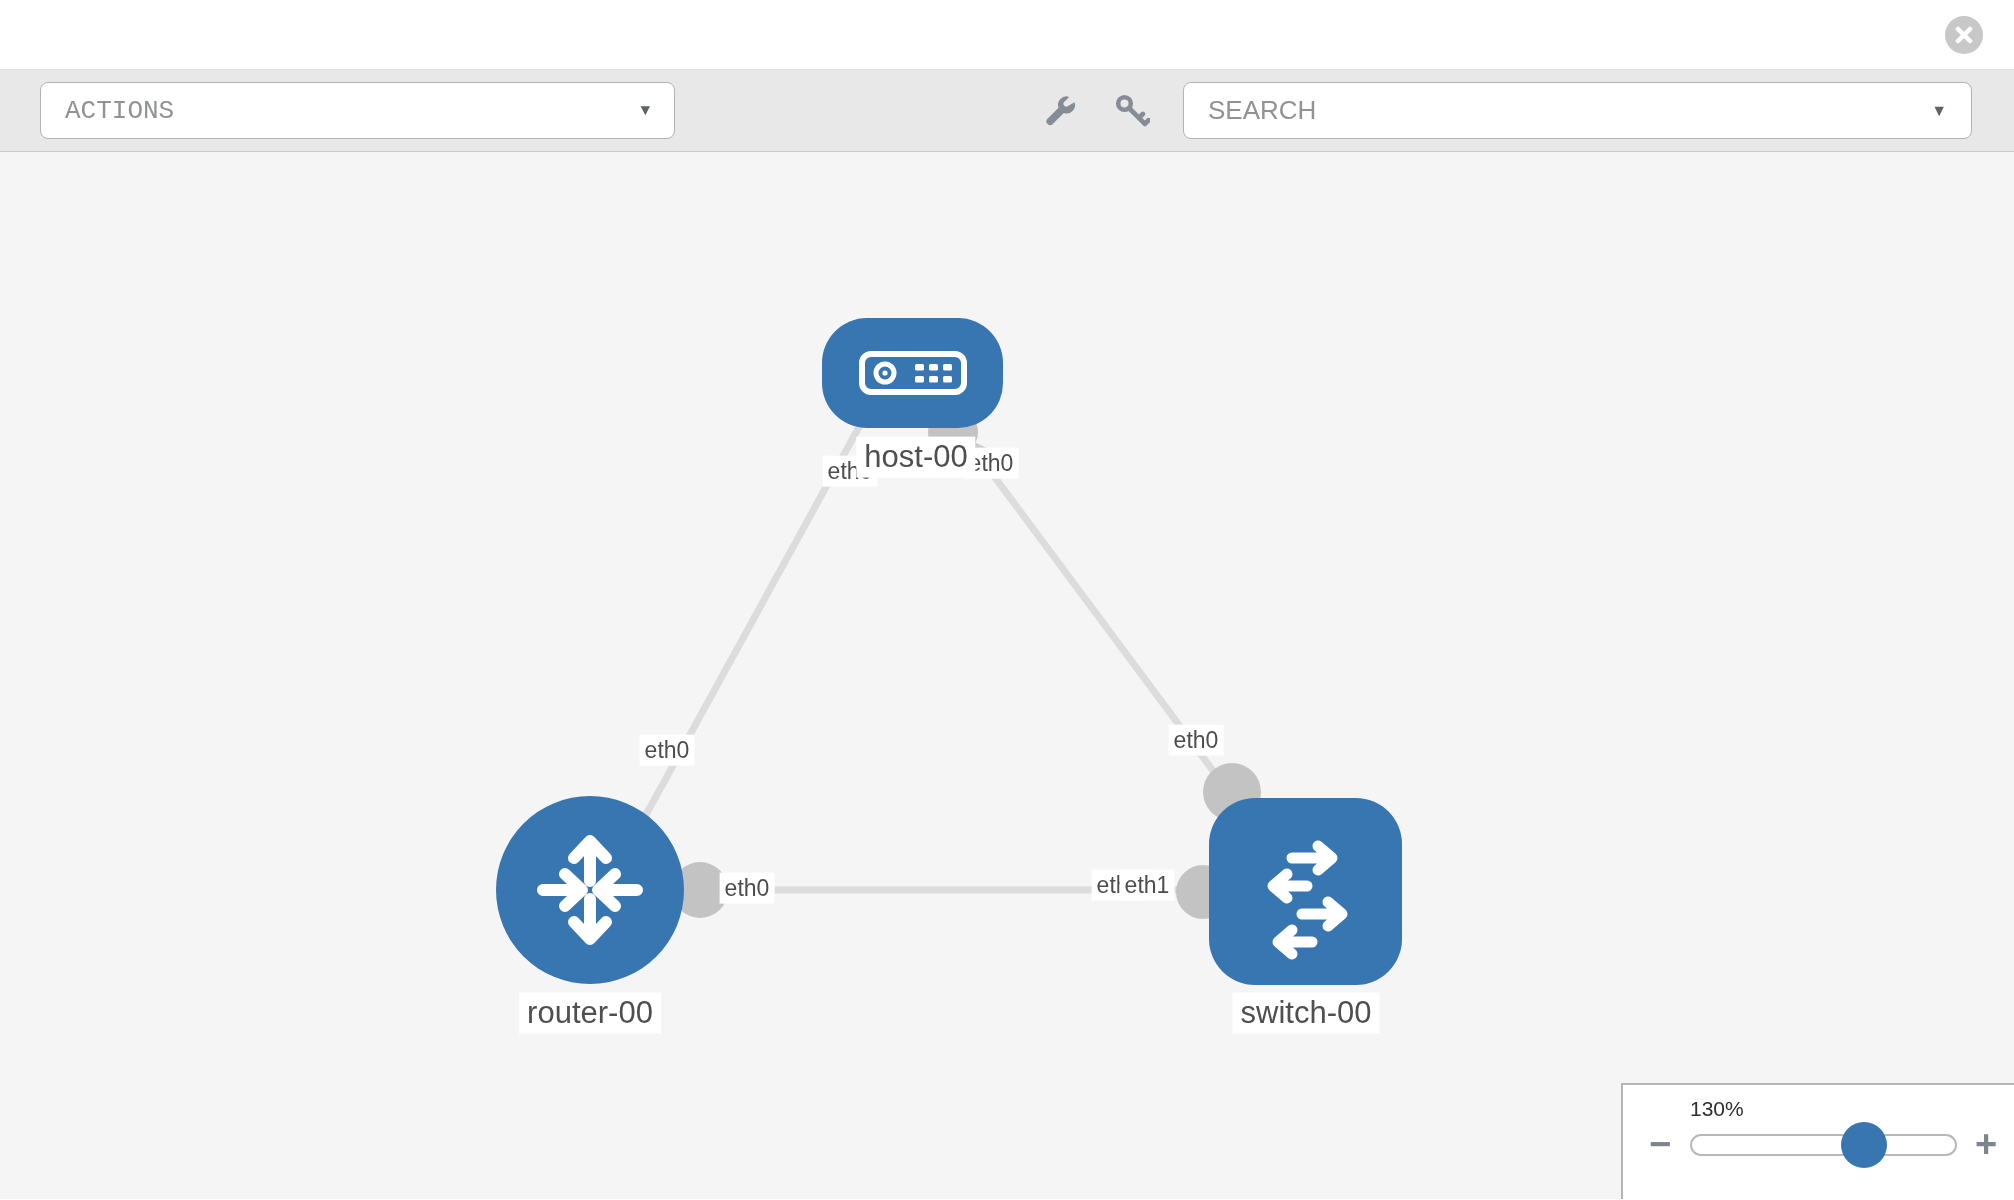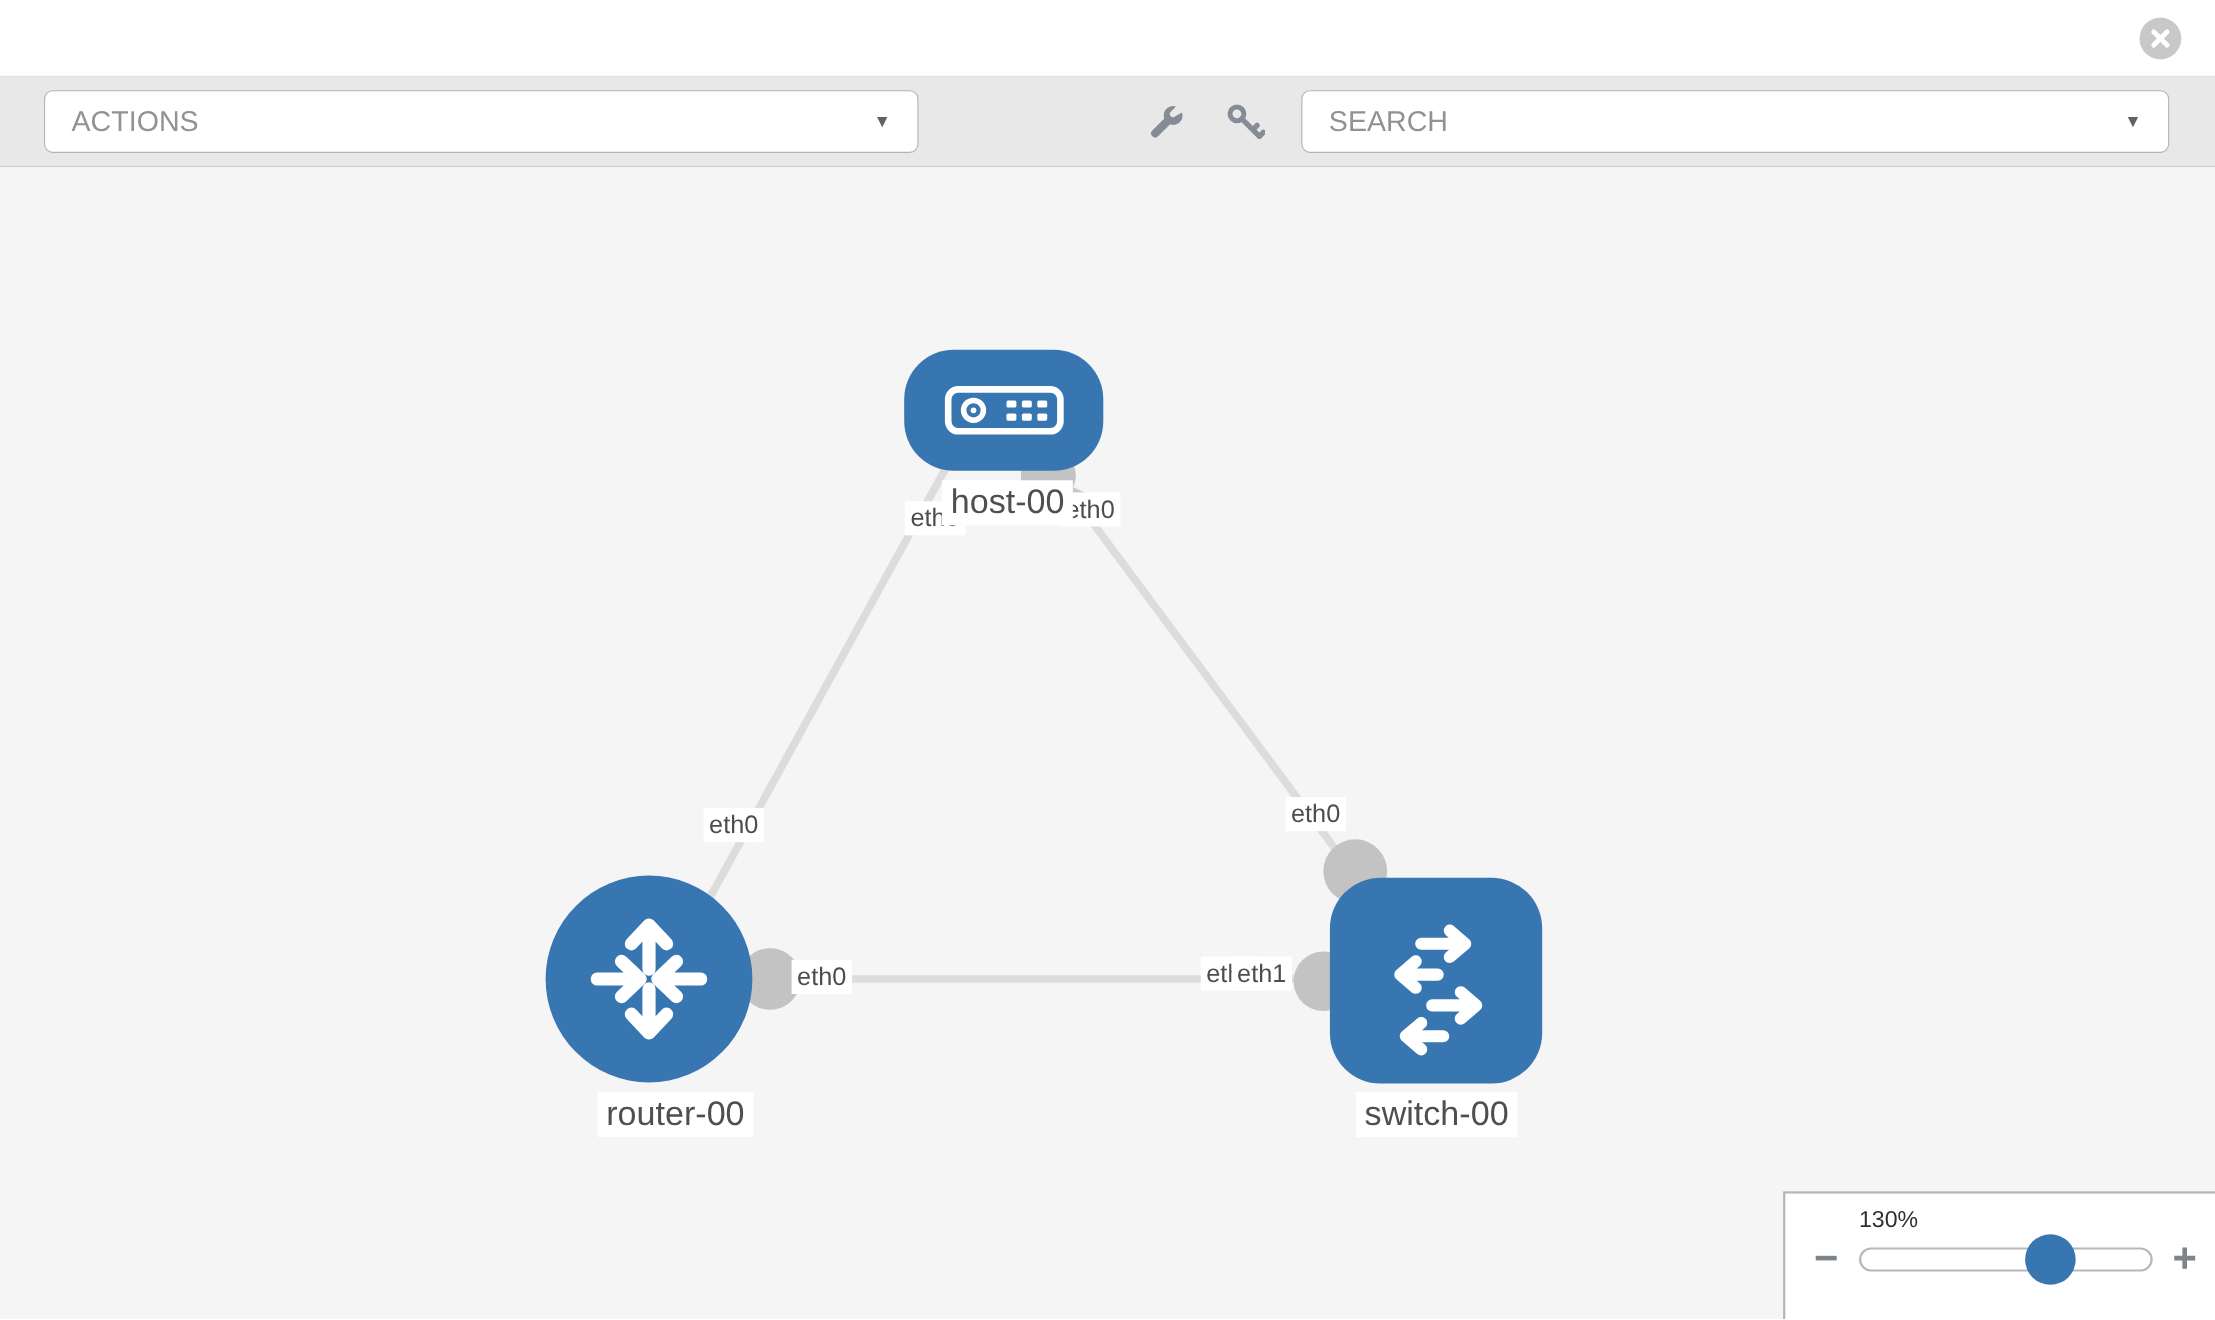--- a/index.html
+++ b/index.html
@@ -23,21 +23,21 @@
   }
 
   
   .toolbar { position: relative; height: 82px; background: #e8e8e8; border-bottom: 1px solid #c9c9c9; }
   .dropdown {
     position: absolute; top: 12px; height: 57px;
     background: #ffffff; border: 1px solid #b3b3b3; border-radius: 8px;
     display: flex; align-items: center; justify-content: space-between;
     padding: 0 24px; color: #909294; font-size: 26px; cursor: pointer;
   }
-  .dropdown-actions { left: 40px;  width: 795px; }
+  .dropdown-actions { left: 40px;  width: 635px; font-family: Liberation Mono, monospace; }
   .dropdown-search  { left: 1183px; width: 789px; }
   .caret { color: #5f6367; font-size: 16px; line-height: 1; }
   .tool-icons {
     position: absolute; left: 1042px; top: 0; height: 82px;
     display: flex; align-items: center; gap: 36px;
   }
   .tool-icon { width: 36px; height: 36px; cursor: pointer; display: block; }
 
   
   .canvas { position: relative; width: 2014px; height: 1047px; background: #f5f5f6; overflow: hidden; }
@@ -50,21 +50,21 @@
   .node > svg { position: absolute; left: 50%; top: 50%; transform: translate(-50%, -50%); }
 
   .chip {
     position: absolute; transform: translate(-50%, -50%);
     background: #ffffff; color: #4d4d4d; white-space: nowrap; line-height: 1.25;
   }
   .node-label { font-size: 31px; padding: 1px 8px; color: #4f4f4f; }
   .if-label   { font-size: 23px; padding: 1px 5px; }
 
   .chip-host-label    { left: 916px;  top: 305px; text-align: center; }
-  .chip-router-label  { left: 590px;  top: 861px; margin-left: 24px; }
+  .chip-router-label  { left: 590px;  top: 861px; }
   .chip-switch-label  { left: 1306px; top: 861px; }
   .chip-host-left     { left: 850px;  top: 319px; }
   .chip-host-right    { left: 991px;  top: 311px; }
   .chip-router-top    { left: 667px;  top: 598px; }
   .chip-switch-top    { left: 1196px; top: 588px; }
   .chip-router-right  { left: 747px;  top: 736px; }
   .chip-switch-back   { left: 1119px; top: 733px; }
   .chip-switch-front  { left: 1147px; top: 733px; }
 
   

